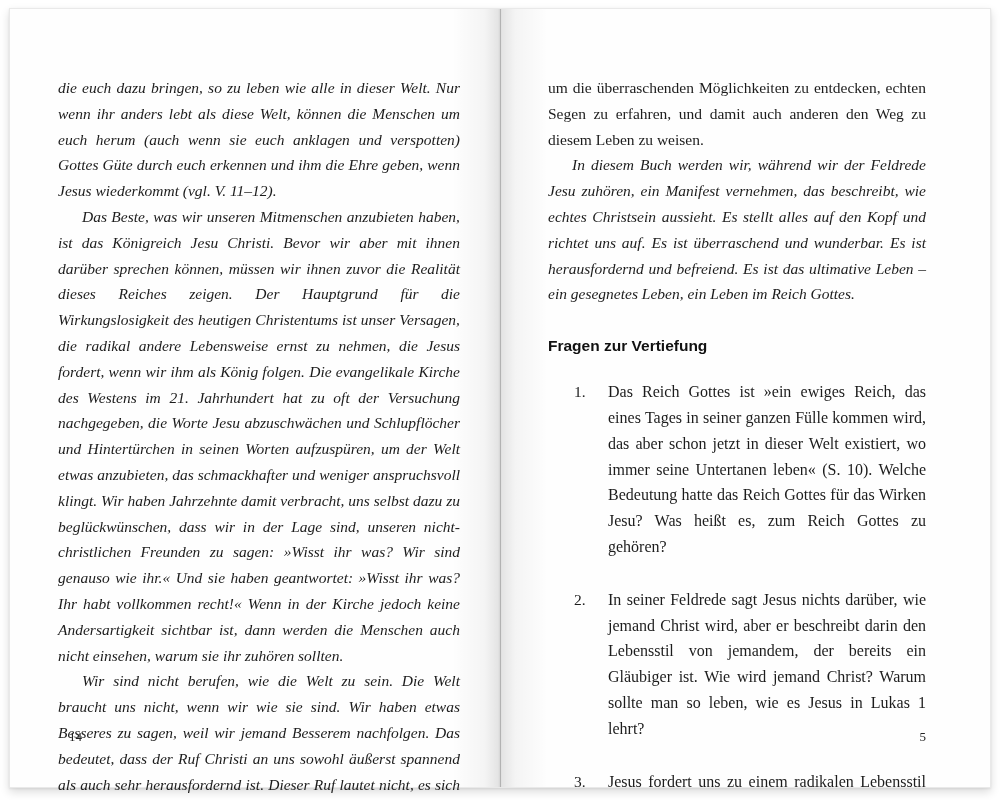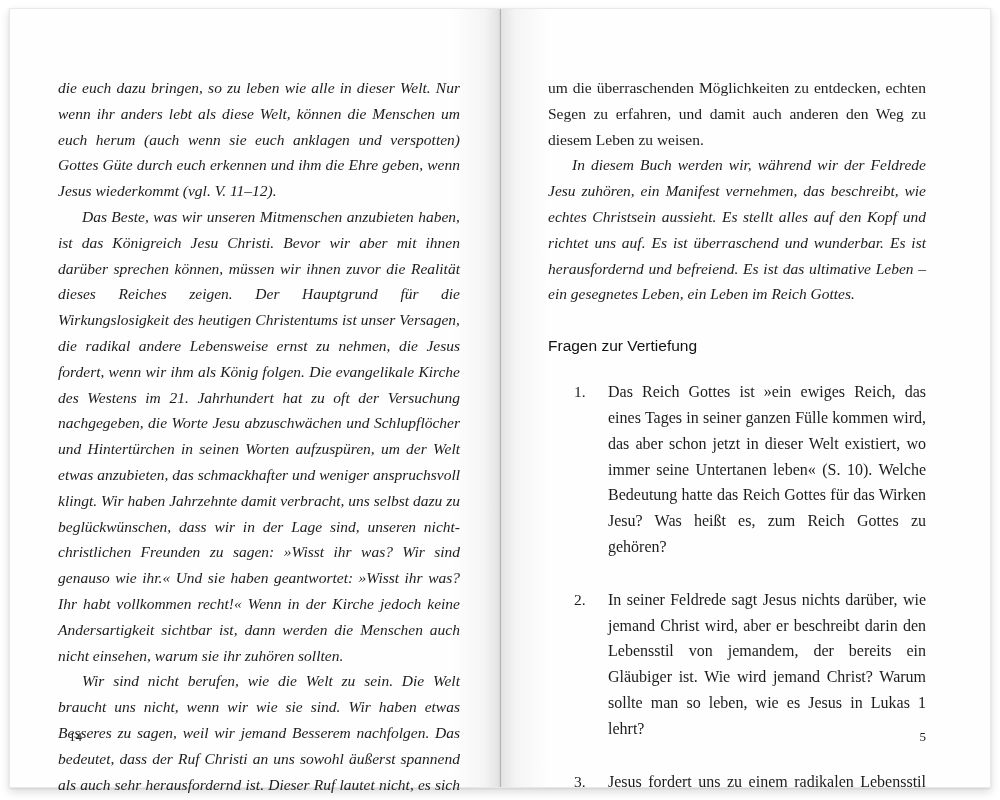--- a/index.html
+++ b/index.html
@@ -48,21 +48,21 @@
     text-align:justify;
     hyphens:auto;
     -webkit-hyphens:auto;
   }
   .body-text p { margin:0; }
   .intro-italic { font-style:italic; }
   .indent { text-indent:24px;font-style:italic; }
 
   .section-heading {
     font-family:"Liberation Sans", sans-serif;
-    font-weight:normal;
+    font-weight:bold;
     font-size:15.5px;
     color:#111;
     margin:30px 0 24px 0;
   }
 
   .question-list { padding-left:26px; }
   .question {
     display:flex;
     margin-bottom:27px;
   }

